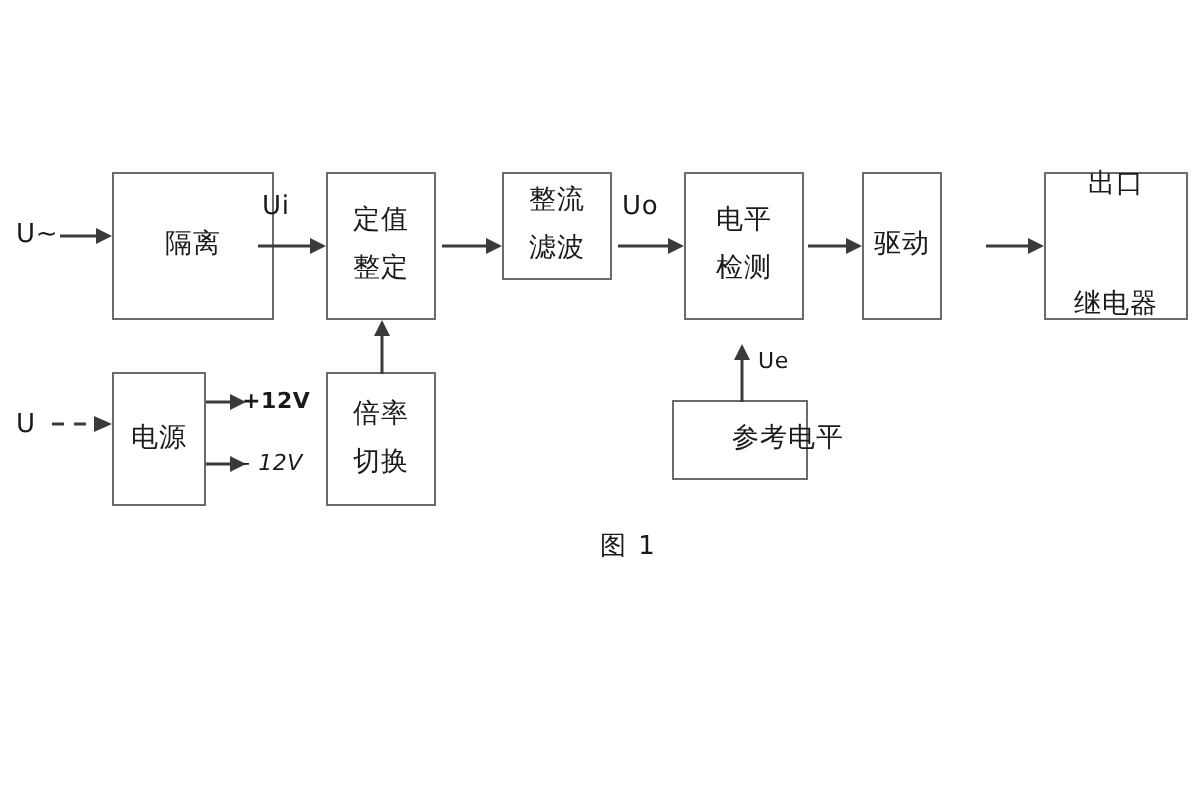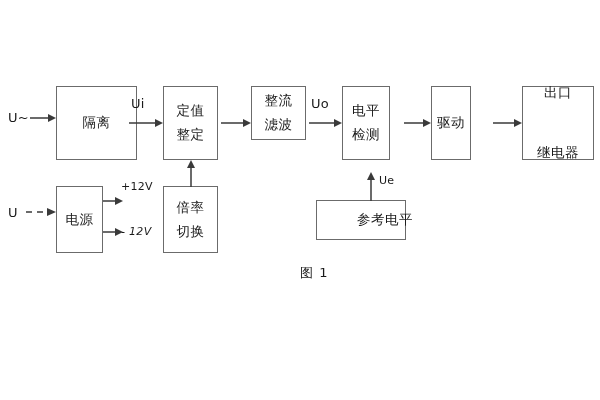--- a/index.html
+++ b/index.html
@@ -101,21 +101,21 @@
   </div>
 
   <div class="lbl" style="left:311px; top:96px;">Uo</div>
   <div class="arrow-h" style="left:309px; top:118px; width:33px;">
     <svg width="33" height="10" viewBox="0 0 33 10">
       <line x1="0" y1="5" x2="25" y2="5" stroke="#3a3a3a" stroke-width="1.5"></line>
       <polygon points="25,1 33,5 25,9" fill="#3a3a3a"></polygon>
     </svg>
   </div>
 
-  <div class="box" style="left:342px; top:86px; width:48px; height:74px;">
+  <div class="box" style="left:342px; top:86px; width:60px; height:74px;">
     <span>电平</span>
     <span>检测</span>
   </div>
 
   <div class="arrow-h" style="left:404px; top:118px; width:27px;">
     <svg width="27" height="10" viewBox="0 0 27 10">
       <line x1="0" y1="5" x2="19" y2="5" stroke="#3a3a3a" stroke-width="1.5"></line>
       <polygon points="19,1 27,5 19,9" fill="#3a3a3a"></polygon>
     </svg>
   </div>
@@ -148,21 +148,21 @@
   <div class="box" style="left:56px; top:186px; width:47px; height:67px;">
     <span>电源</span>
   </div>
 
   <div class="arrow-h" style="left:103px; top:196px; width:20px;">
     <svg width="20" height="10" viewBox="0 0 20 10">
       <line x1="0" y1="5" x2="12" y2="5" stroke="#3a3a3a" stroke-width="1.5"></line>
       <polygon points="12,1 20,5 12,9" fill="#3a3a3a"></polygon>
     </svg>
   </div>
-  <div class="lbl sm" style="left:121px; top:180px;">+12V</div>
+  <div class="lbl sm" style="left:121px; top:194px;font-weight:bold;">+12V</div>
 
   <div class="arrow-h" style="left:103px; top:227px; width:20px;">
     <svg width="20" height="10" viewBox="0 0 20 10">
       <line x1="0" y1="5" x2="12" y2="5" stroke="#3a3a3a" stroke-width="1.5"></line>
       <polygon points="12,1 20,5 12,9" fill="#3a3a3a"></polygon>
     </svg>
   </div>
   <div class="lbl sm" style="left:121px; top:225px;font-style:italic;">- 12V</div>
 
   <div class="box" style="left:163px; top:186px; width:55px; height:67px;">
@@ -170,21 +170,21 @@
     <span>切换</span>
   </div>
 
   <div class="arrow-v" style="left:186px; top:160px; height:27px;">
     <svg width="10" height="27" viewBox="0 0 10 27">
       <line x1="5" y1="27" x2="5" y2="8" stroke="#3a3a3a" stroke-width="1.5"></line>
       <polygon points="1,8 5,0 9,8" fill="#3a3a3a"></polygon>
     </svg>
   </div>
 
-  <div class="box" style="left:316px; top:200px; width:90px; height:40px;padding-left:48px;">
+  <div class="box" style="left:336px; top:200px; width:68px; height:40px;padding-left:48px;">
     <span>参考电平</span>
   </div>
 
   <div class="arrow-v" style="left:366px; top:172px; height:29px;">
     <svg width="10" height="29" viewBox="0 0 10 29">
       <line x1="5" y1="29" x2="5" y2="8" stroke="#3a3a3a" stroke-width="1.5"></line>
       <polygon points="1,8 5,0 9,8" fill="#3a3a3a"></polygon>
     </svg>
   </div>
   <div class="lbl sm" style="left:379px; top:174px;">Ue</div>

